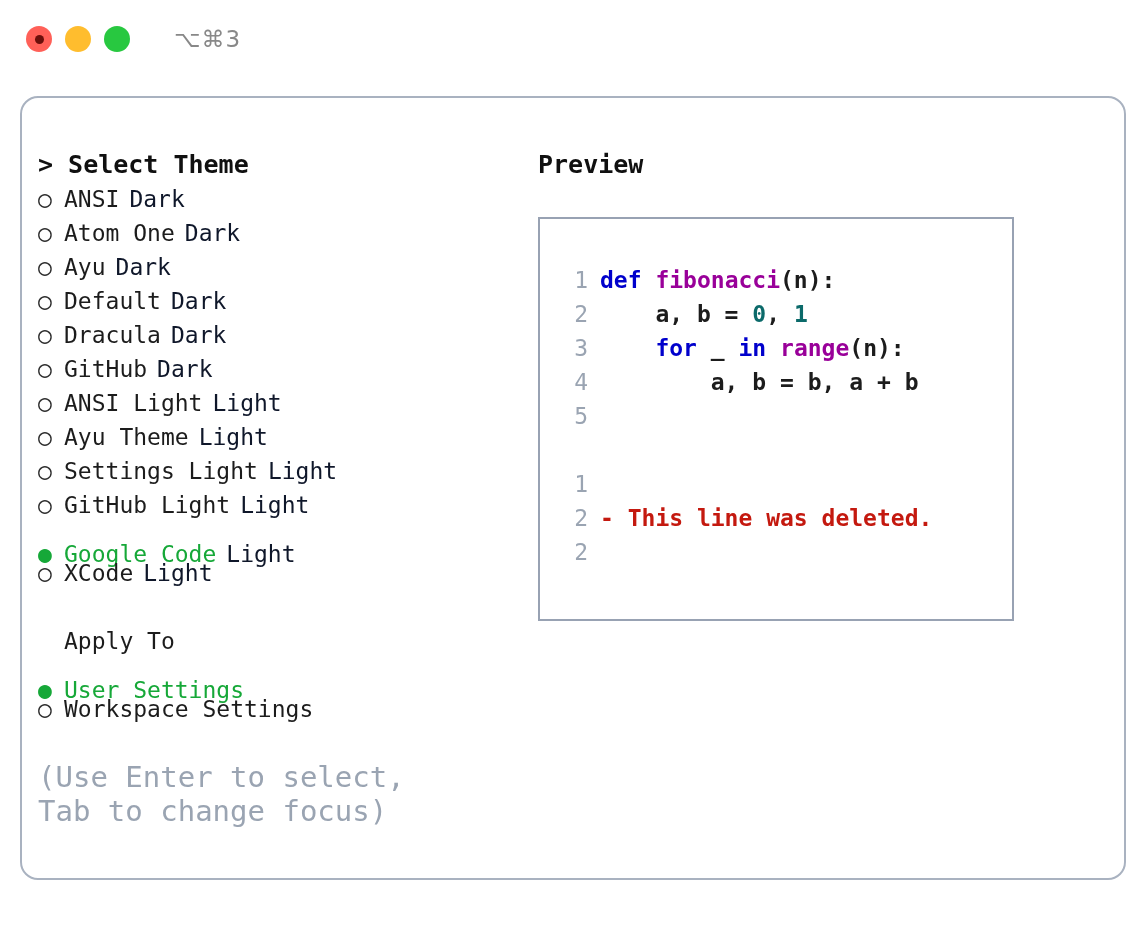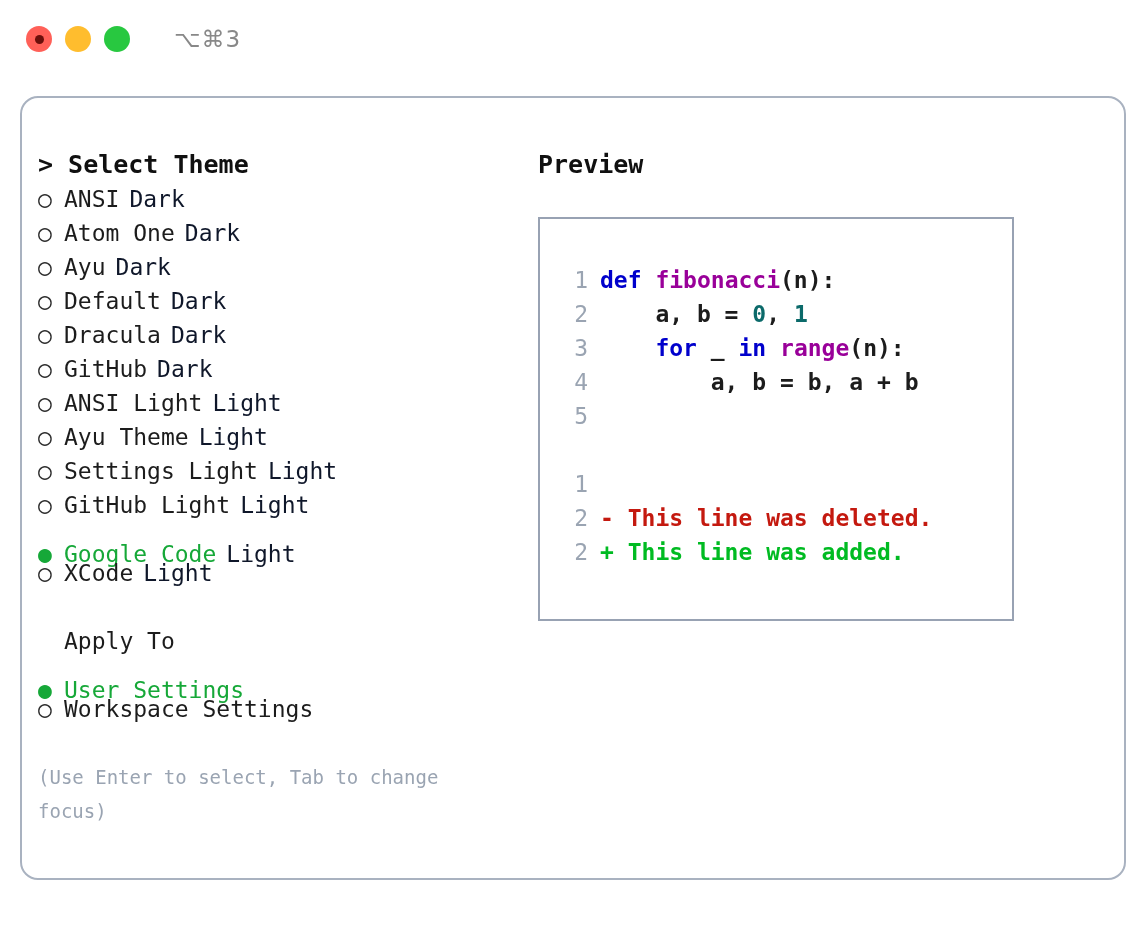--- a/index.html
+++ b/index.html
@@ -144,21 +144,21 @@
     font-size: 23px;
     white-space: pre;
     color: #1c1c1c;
   }
   #apply-title .marker { color: transparent; }
 
   
   #hint {
     margin-top: 34px;
     color: #9aa4b2;
-    font-size: 19px;
+    font-size: 29px;
     line-height: 34px;
     width: 410px;
     white-space: pre-wrap;
   }
 
   
   #preview-box {
     margin-top: 35px;
     width: 476px;
     height: 404px;
@@ -258,20 +258,20 @@
             <div class="code-line"><span class="gutter">1</span><span class="code-body"><span class="tok-kw">def </span><span class="tok-fn">fibonacci</span><span class="tok-plain">(n):</span></span></div>
             <div class="code-line"><span class="gutter">2</span><span class="code-body"><span class="tok-plain">    a, b = </span><span class="tok-num">0</span><span class="tok-plain">, </span><span class="tok-num">1</span></span></div>
             <div class="code-line"><span class="gutter">3</span><span class="code-body"><span class="tok-plain">    </span><span class="tok-kw">for</span><span class="tok-plain"> _ </span><span class="tok-kw">in</span><span class="tok-plain"> </span><span class="tok-fn">range</span><span class="tok-plain">(n):</span></span></div>
             <div class="code-line"><span class="gutter">4</span><span class="code-body"><span class="tok-plain">        a, b = b, a + b</span></span></div>
             <div class="code-line"><span class="gutter">5</span></div>
           </div>
         <div class="blank-line"></div>
         <div id="diff-block">
             <div class="code-line"><span class="gutter">1</span></div>
             <div class="code-line"><span class="gutter">2</span><span class="code-body diff-del">- This line was deleted.</span></div>
-            <div class="code-line"><span class="gutter">2</span><span class="code-body diff-add">+ This line was added.</span></div>
+            <div class="code-line"><span class="gutter">2</span></div>
           </div>
       </div>
 
     </div>
 
   </div>
 </div>
 
 </body></html>

